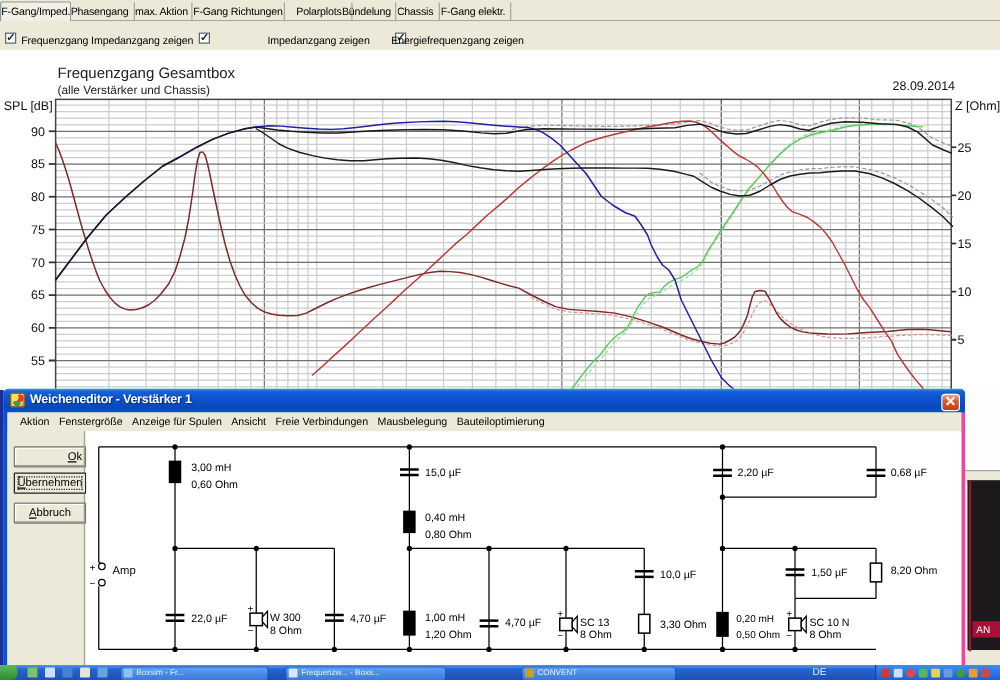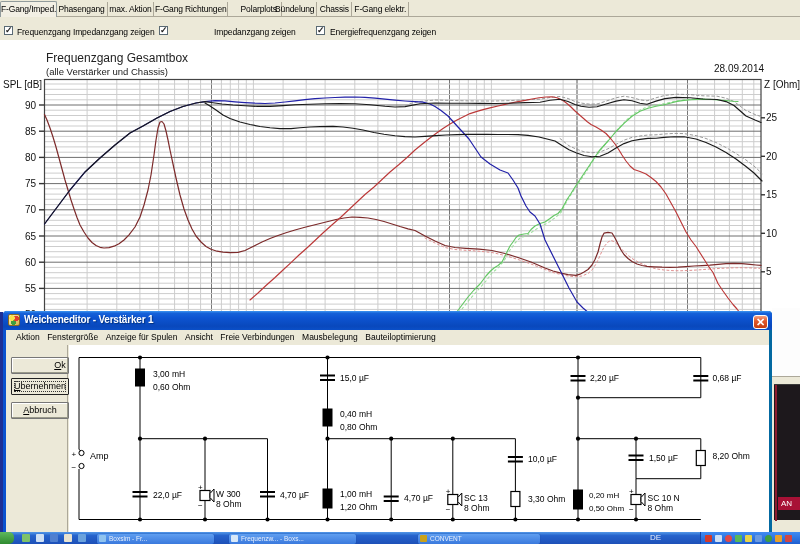--- a/index.html
+++ b/index.html
@@ -2,40 +2,40 @@
 <html><head><meta charset="utf-8">
 <style>
 * { margin:0; padding:0; box-sizing:border-box; }
 html,body { width:800px; height:544px; overflow:hidden;
   font-family:"Liberation Sans", sans-serif; background:#ece9d8; }
 #stage { position:relative; width:800px; height:544px; }
 
 #tabbar { position:absolute; left:0; top:0; width:800px; height:17px; background:#ece9d8; }
 #tabbar .bottomline { position:absolute; left:0; top:16px; width:800px; height:1px; background:#aca899; }
 .tab { position:absolute; top:2px; height:15px; font-size:8.5px; letter-spacing:-0.15px; color:#000;
-  text-align:center; line-height:15px; border-right:1px solid #aca899; white-space:nowrap; overflow:hidden; }
+  text-align:left; line-height:15px; border-right:1px solid #aca899; white-space:nowrap; overflow:hidden; }
 .tab.active { top:1px; height:16px; background:#f2efe4; border:1px solid #919b9c; border-bottom:none;
   border-radius:2px 2px 0 0; z-index:3; }
 
 #checks { position:absolute; left:0; top:17px; width:800px; height:23px; background:#ece9d8; }
 .cb { position:absolute; top:9px; width:9px; height:9px; background:#fff; border:1px solid #5a6a74; }
 .cb:after { content:"\2713"; position:absolute; left:0px; top:-2px; font-size:9px; color:#222; font-weight:bold; }
 .cblabel { position:absolute; top:9.5px; font-size:8.5px; letter-spacing:-0.1px; color:#000; white-space:nowrap; }
 #chartwrap { position:absolute; left:0; top:0; width:792px; height:330px; }
 
 #rightwhite { position:absolute; left:772px; top:308px; width:28px; height:70px; background:#fdfdfd; }
 #rightbeige { position:absolute; left:772px; top:376px; width:28px; height:8px; background:#ece9d8; border-top:1px solid #aca899;}
 #rightdark { position:absolute; left:774px; top:384px; width:26px; height:136px; background:#1d181c; border-top:1px solid #3a3a3a; }
 #rightdark .redline { position:absolute; left:1px; top:0; width:2px; height:136px; background:#8c1b2f; }
 #rightdark .band { position:absolute; left:4px; top:112px; width:22px; height:13px; background:#a81136; }
 #rightdark .band:after { content:"AN"; color:#fff; font-size:8px; position:absolute; left:3px; top:2px; }
 
 #win { position:absolute; left:3px; top:311px; width:769px; height:233px;
   border-radius:4px 4px 0 0; background:#ece9d8;
-  border-left:3px solid #0a52cf; border-right:3px solid #0369a1; }
+  border-left:3px solid #0a52cf; border-right:3px solid #ec4899; }
 #title { position:absolute; left:-3px; top:0; width:769px; height:19px; border-radius:4px 4px 0 0;
   background:linear-gradient(180deg,#3d95f0 0%,#1561d8 12%,#0d54d2 35%,#0948bc 80%,#0a4fc8 100%); }
 #title .txt { position:absolute; left:21px; top:3px; color:#fff; font-weight:bold; font-size:10px; letter-spacing:-0.2px;
   text-shadow:1px 1px 1px #00317e; white-space:nowrap; }
 #title .ico { position:absolute; left:5px; top:3px; width:12px; height:12px; border-radius:2px;
   background:
    radial-gradient(circle at 30% 30%, #f9e24a 0 28%, transparent 30%),
    radial-gradient(circle at 70% 35%, #e23d2d 0 30%, transparent 32%),
    radial-gradient(circle at 45% 72%, #3f9e3f 0 30%, transparent 32%),
    linear-gradient(135deg,#fdf6c9,#d8b24a); border:1px solid #8a6a20; }
@@ -78,21 +78,21 @@
 <div class="tab" style="left:273.5px;width:43.5px;">Bündelung</div>
 <div class="tab" style="left:317.5px;width:34.5px;">Chassis</div>
 <div class="tab" style="left:352.5px;width:56.5px;">F-Gang elektr.</div>
   </div>
   <div id="checks">
     <div class="cb" style="left:4px;"></div>
     <div class="cblabel" style="left:17px;">Frequenzgang Impedanzgang zeigen</div>
     <div class="cb" style="left:159px;"></div>
     <div class="cblabel" style="left:174px;margin-left:40px;">Impedanzgang zeigen</div>
     <div class="cb" style="left:316px;"></div>
-    <div class="cblabel" style="left:330px;">Energiefrequenzgang zeigen</div>
+    <div class="cblabel" style="left:313px;">Energiefrequenzgang zeigen</div>
   </div>
   <div id="chartwrap"><svg id="chart" width="800" height="330" viewBox="0 0 800 330" font-family="Liberation Sans, sans-serif">
 <rect x="0" y="40" width="800" height="330" fill="#ffffff"></rect>
 <text x="46" y="62" font-size="12" letter-spacing="0" fill="#222">Frequenzgang Gesamtbox</text>
 <text x="46" y="75" font-size="9.5" fill="#222">(alle Verstärker und Chassis)</text>
 <text x="714" y="72" font-size="10" fill="#111">28.09.2014</text>
 <text x="3" y="88" font-size="10" fill="#111">SPL [dB]</text>
 <text x="764" y="88" font-size="10" fill="#111">Z [Ohm]</text>
 <line x1="87.1" y1="79.5" x2="87.1" y2="330" stroke="#cdcdcd" stroke-width="1"></line>
 <line x1="116.8" y1="79.5" x2="116.8" y2="330" stroke="#cdcdcd" stroke-width="1"></line>

